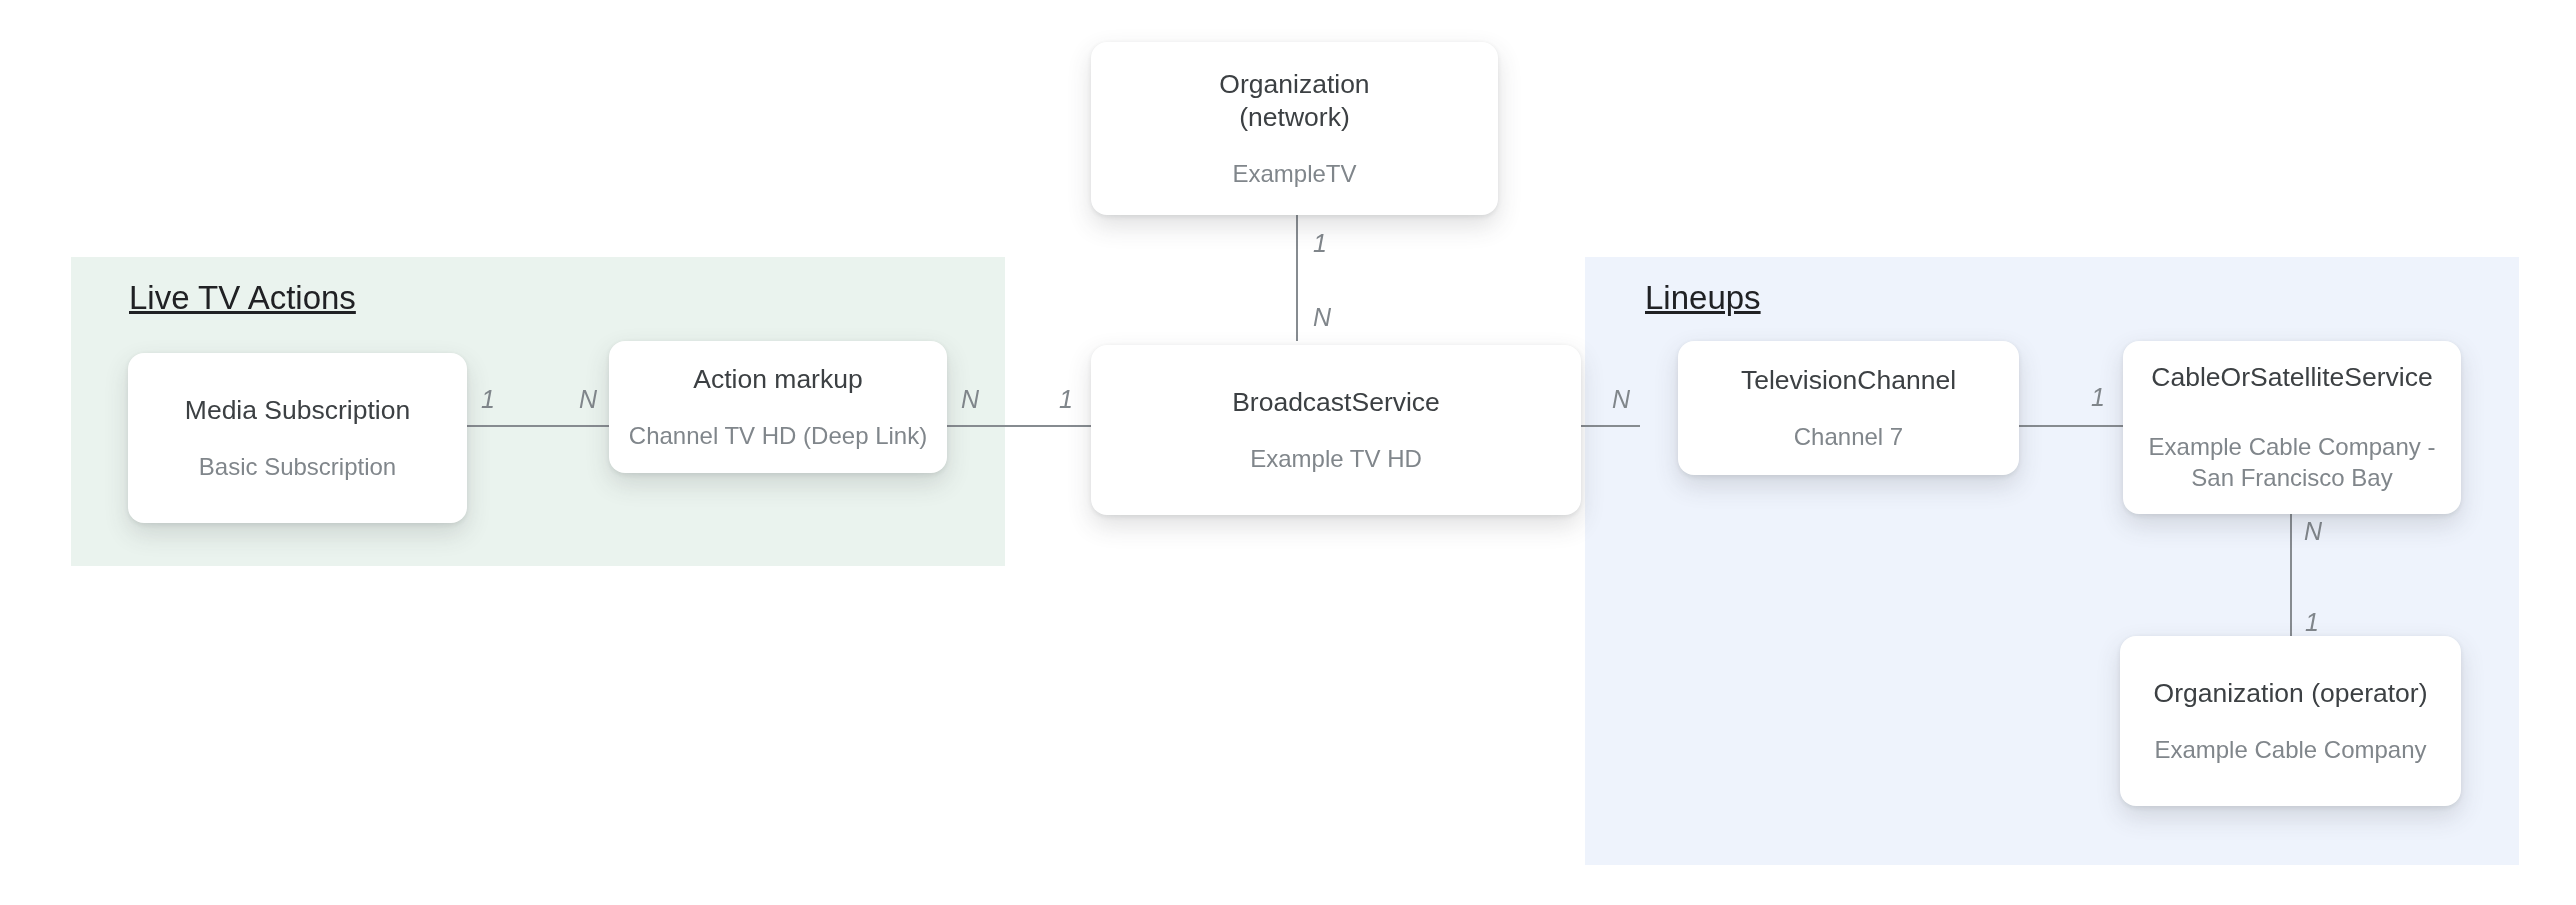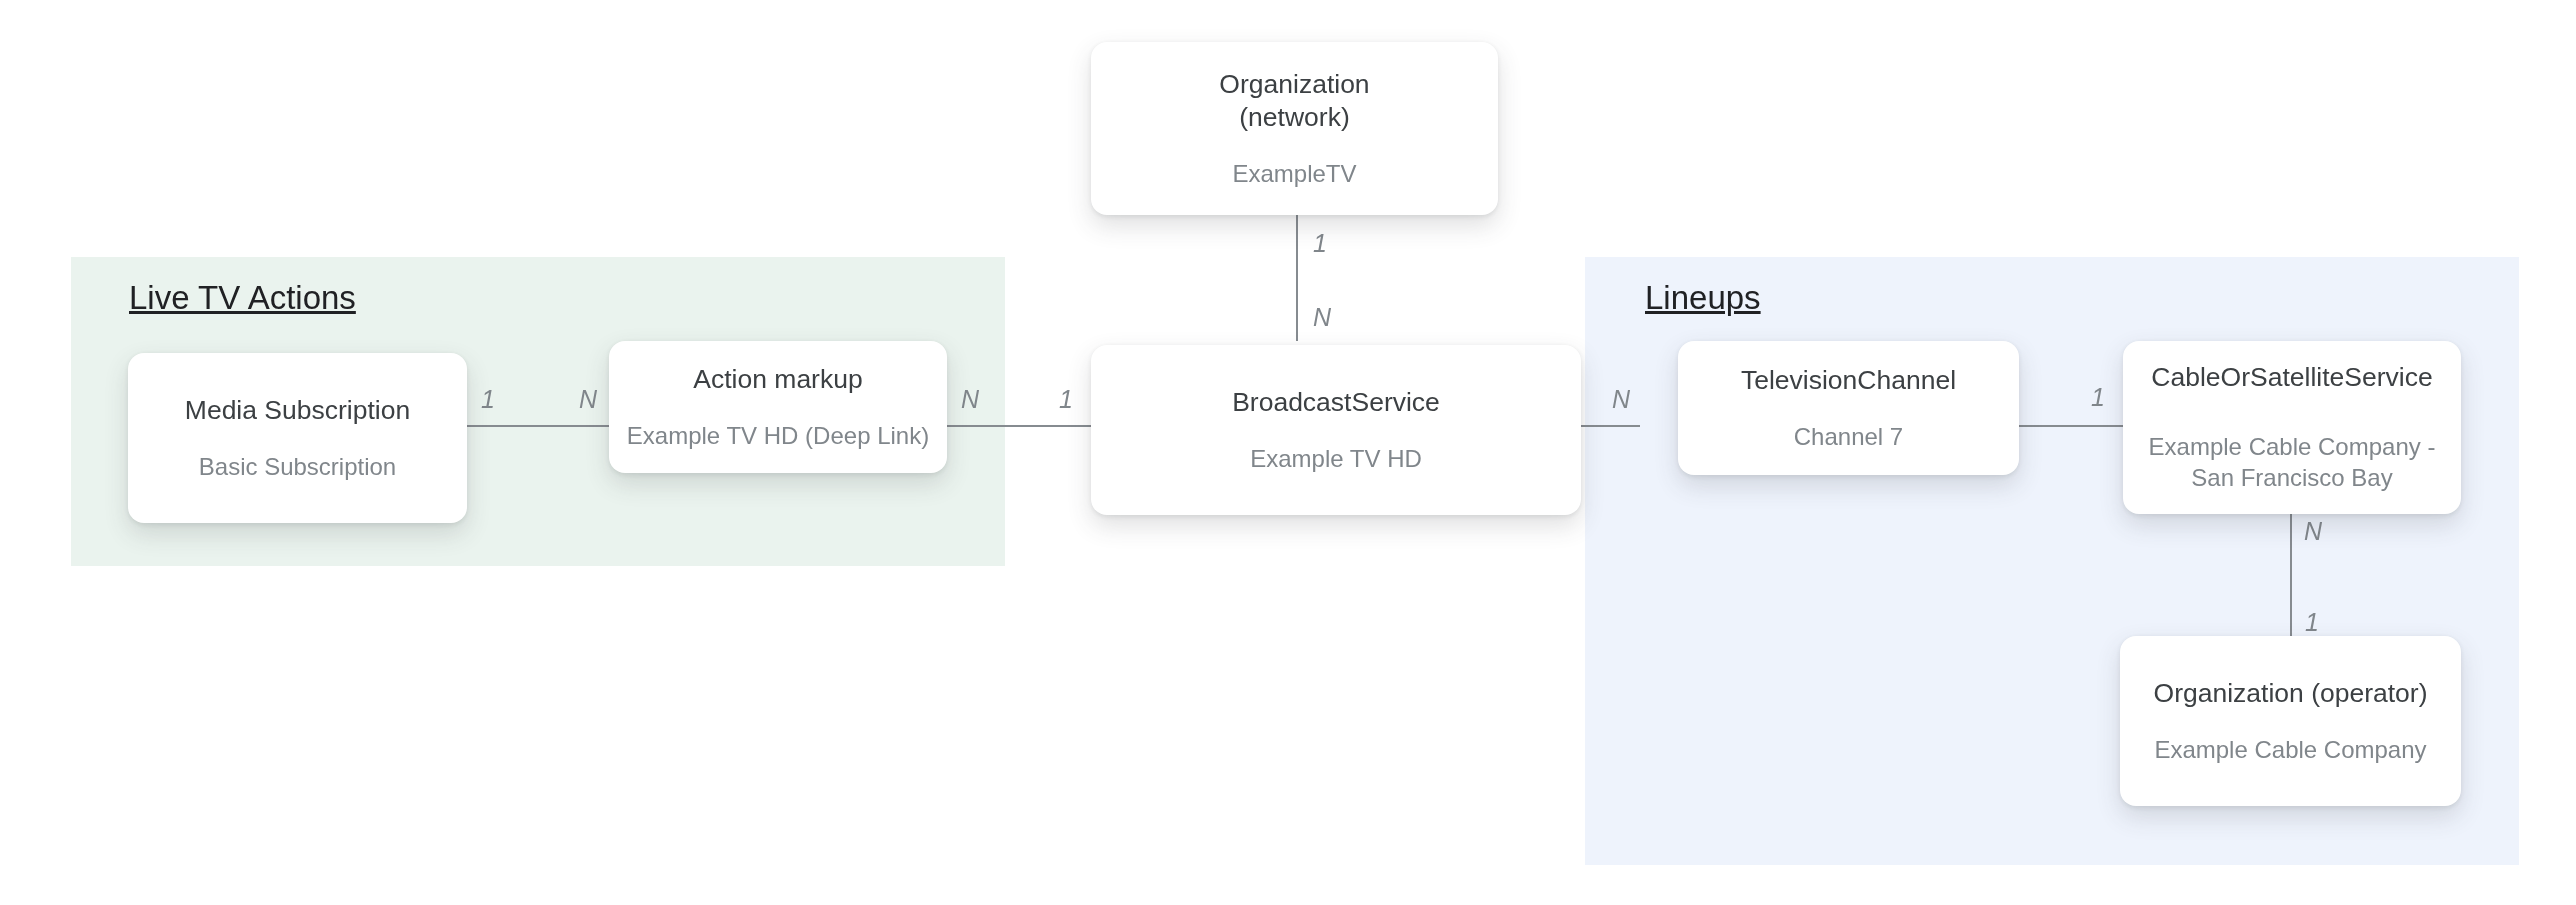--- a/index.html
+++ b/index.html
@@ -142,21 +142,21 @@
     <div class="node-subtitle">ExampleTV</div>
   </div>
 
   <div class="node node-media-sub">
     <div class="node-title">Media Subscription</div>
     <div class="node-subtitle">Basic Subscription</div>
   </div>
 
   <div class="node node-action-markup">
     <div class="node-title">Action markup</div>
-    <div class="node-subtitle">Example TV HD (Deep Link)</div>
+    <div class="node-subtitle">Channel TV HD (Deep Link)</div>
   </div>
 
   <div class="node node-broadcast">
     <div class="node-title">BroadcastService</div>
     <div class="node-subtitle">Example TV HD</div>
   </div>
 
   <div class="node node-tv-channel">
     <div class="node-title">TelevisionChannel</div>
     <div class="node-subtitle">Channel 7</div>

